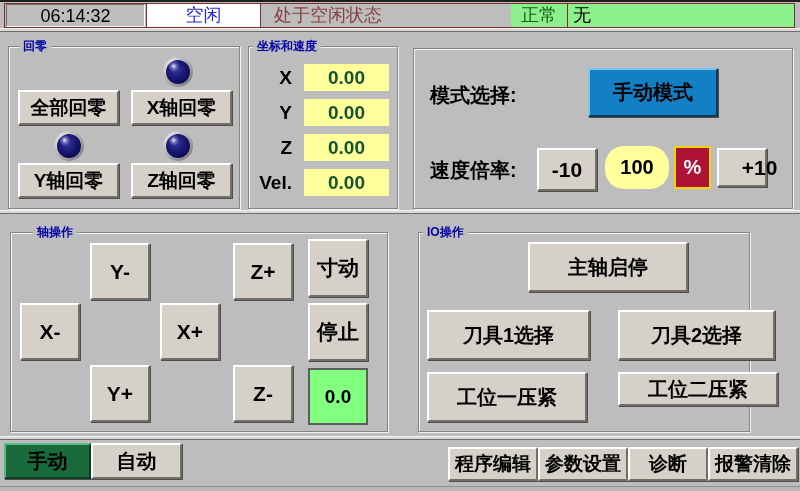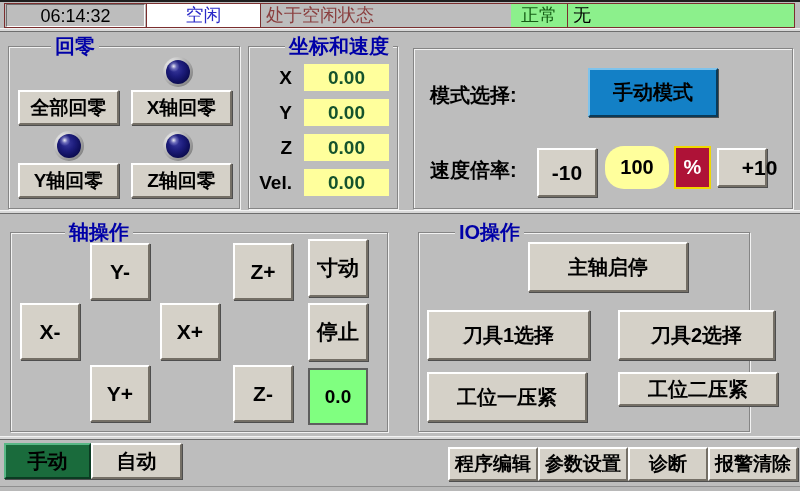--- a/index.html
+++ b/index.html
@@ -19,35 +19,35 @@
 
   
   .topbar{position:absolute;left:4px;top:3px;width:791px;height:25px;
           border:1px solid var(--maroon);background:#BDBDBD;}
   .topbar .cell{position:absolute;top:0;height:23px;line-height:22px;font-size:18px;white-space:nowrap;overflow:hidden;}
   .clock{left:1px;top:1px;width:139px;height:21px;line-height:18px;text-align:center;font-size:17px;color:#000;
          border-top:1px solid #6E6E6E;border-left:1px solid #6E6E6E;
          border-bottom:1px solid #FFF;border-right:1px solid #FFF;}
   .mode-cell{left:141px;width:115px;background:#FFF;color:var(--idle-blue);text-align:center;
              border-left:1px solid var(--maroon);border-right:1px solid var(--maroon);}
-  .msg-cell{left:256px;width:280px;color:var(--message-red);padding-left:5px;
+  .msg-cell{left:264px;width:280px;color:var(--message-red);padding-left:5px;
             border-right:1px solid var(--maroon);}
   .normal-cell{left:506px;width:57px;background:var(--light-green);color:var(--normal-green-text);
                text-align:center;border-right:1px solid var(--maroon);}
   .none-cell{left:563px;width:226px;background:var(--light-green);color:#000;padding-left:5px;}
 
   
   .hdivider{position:absolute;left:0;width:800px;height:4px;background:#D8D8D8;
             border-top:1px solid #F2F2F2;border-bottom:1px solid #6E6E6E;}
 
   
   .group{position:absolute;border:1px solid #858585;
          box-shadow:1px 1px 0 #F2F2F2, inset 1px 1px 0 #F2F2F2;}
   .group-title{position:absolute;top:-10px;left:10px;background:#BDBDBD;color:var(--title-blue);
-               font-weight:bold;font-size:20px;line-height:19px;padding:0 4px;white-space:nowrap;margin-left:32px;}
+               font-weight:bold;font-size:12px;line-height:19px;padding:0 4px;white-space:nowrap;}
 
   
   .btn{position:absolute;margin:0;padding:0;background:#D5D1C8;color:#000;
        border-top:2px solid #FFFFFF;border-left:2px solid #FFFFFF;
        border-right:2px solid #746F66;border-bottom:2px solid #746F66;
        box-shadow:1px 1px 0 #4E4E4E;cursor:pointer;
        font-family:"Liberation Sans","DejaVu Sans",sans-serif;font-weight:bold;
        display:flex;align-items:center;justify-content:center;white-space:nowrap;}
   .btn.blue{background:var(--accent-blue);
        border-top-color:#7EC3EC;border-left-color:#7EC3EC;
@@ -123,21 +123,21 @@
   <div class="coord-value" style="top:99px;">0.00</div>
   <div class="coord-label" style="left:248px;top:134px;">Z</div>
   <div class="coord-value" style="top:134px;">0.00</div>
   <div class="coord-label" style="left:248px;top:169px;">Vel.</div>
   <div class="coord-value" style="top:169px;">0.00</div>
 
   <div class="group" style="left:413px;top:48px;width:380px;height:161px;"></div>
   <div class="panel-label" style="left:430px;top:82px;">模式选择:</div>
   <button class="btn blue f20" style="left:588px;top:68px;width:130px;height:49px;">手动模式</button>
   <div class="panel-label" style="left:430px;top:157px;">速度倍率:</div>
-  <button class="btn f21" style="left:537px;top:148px;width:60px;height:49px;">-10</button>
+  <button class="btn f21" style="left:537px;top:148px;width:60px;height:43px;">-10</button>
   <div class="value-box override-value">100</div>
   <div class="value-box override-unit">%</div>
   <button class="btn f21" style="left:717px;top:148px;width:50px;height:39px;padding-left:35px;">+10</button>
 
   <div class="hdivider" style="top:210px;"></div>
 
   <div class="group" style="left:10px;top:232px;width:378px;height:200px;">
     <div class="group-title" style="left:22px;">轴操作</div>
   </div>
   <button class="btn f21" style="left:90px;top:243px;width:60px;height:57px;">Y-</button>

